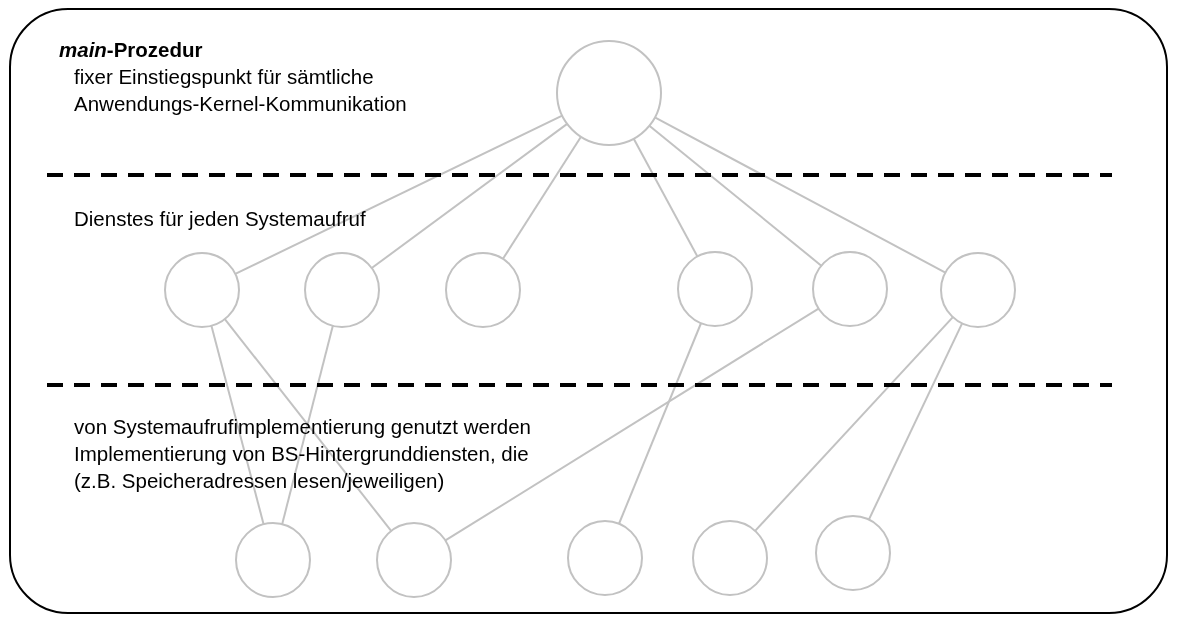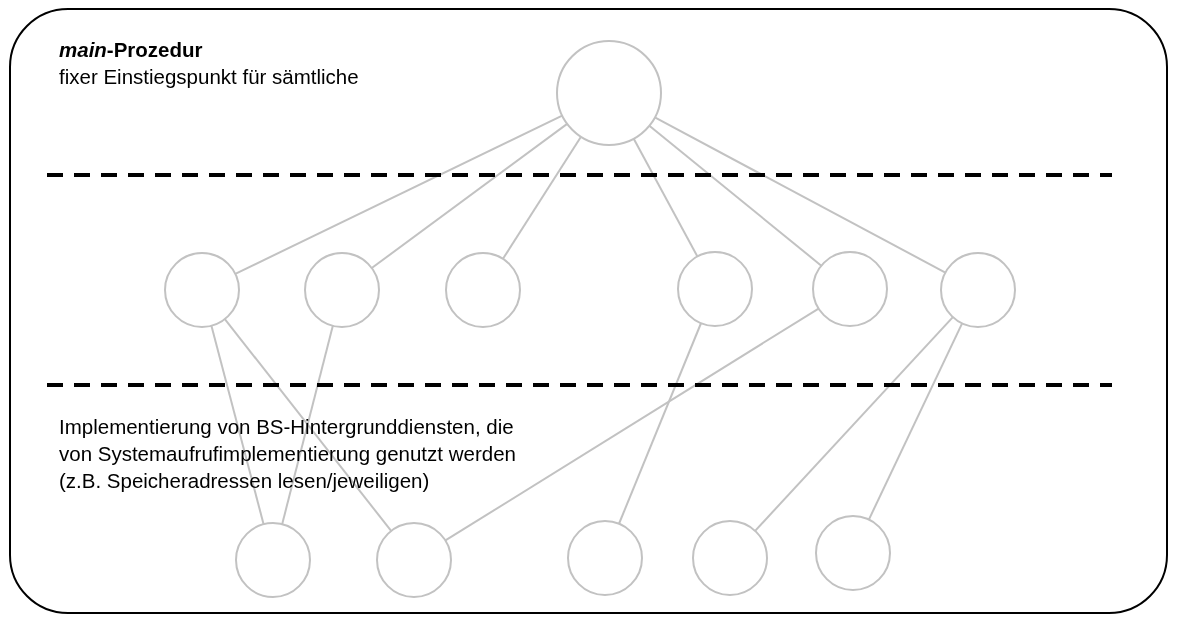--- a/index.html
+++ b/index.html
@@ -37,20 +37,21 @@
   }
   .block-title .ital {
     font-style: italic;
   }
   .block-body {
     font-size: 20.5px;
     font-weight: normal;
     color: #000000;
     line-height: 27px;
     white-space: pre;
+    margin-left: 15px;
   }
   #block-main  { left: 59px; top: 36px; }
   #block-handler { left: 59px; top: 205px; }
   #block-utility { left: 59px; top: 413px; }
 </style>
 </head>
 <body>
 
 <div id="canvas">
 
@@ -91,24 +92,26 @@
         <line x1="47" y1="175" x2="1112" y2="175" stroke="#000000" stroke-width="4" stroke-dasharray="16 11" stroke-linecap="butt"></line>
         <line x1="47" y1="385" x2="1112" y2="385" stroke="#000000" stroke-width="4" stroke-dasharray="16 11" stroke-linecap="butt"></line>
       </g>
   </svg>
 
   <div class="text-block" id="block-main">
     <div class="block-title">
       <span class="ital">main</span><span>-Prozedur</span>
     </div>
     <div class="block-body">fixer Einstiegspunkt für sämtliche</div>
+    <div class="block-body">Anwendungs-Kernel-Kommunikation</div>
   </div>
 
   <div class="text-block" id="block-handler">
+    <div class="block-body">Dienstes für jeden Systemaufruf</div>
   </div>
 
   <div class="text-block" id="block-utility">
+    <div class="block-body">von Systemaufrufimplementierung genutzt werden</div>
     <div class="block-body">Implementierung von BS-Hintergrunddiensten, die</div>
-    <div class="block-body">von Systemaufrufimplementierung genutzt werden</div>
     <div class="block-body">(z.B. Speicheradressen lesen/jeweiligen)</div>
   </div>
 
 </div>
 
 </body></html>

